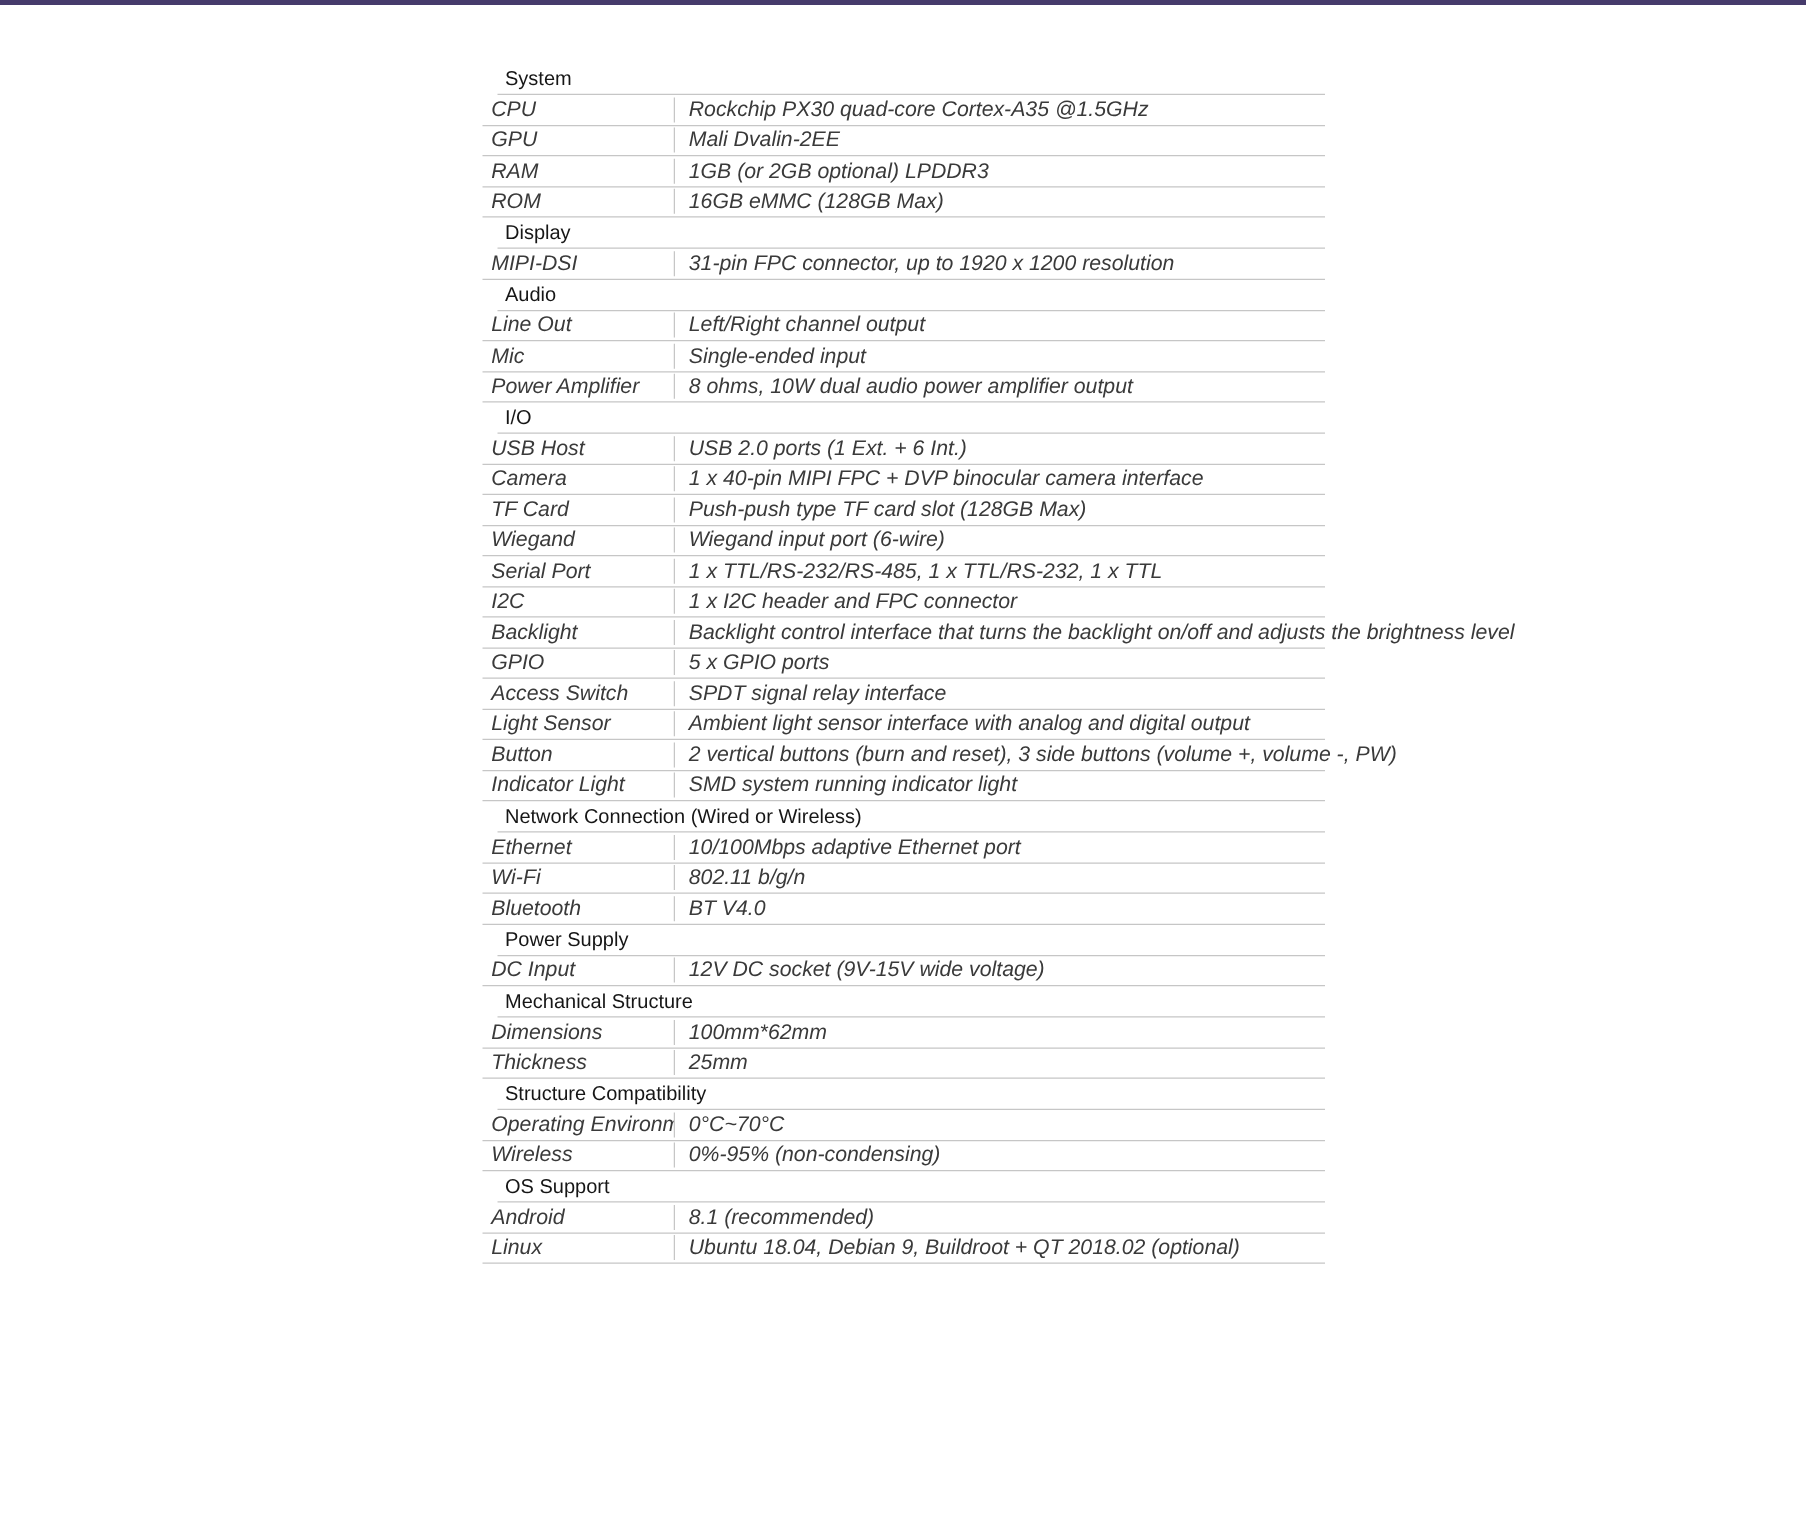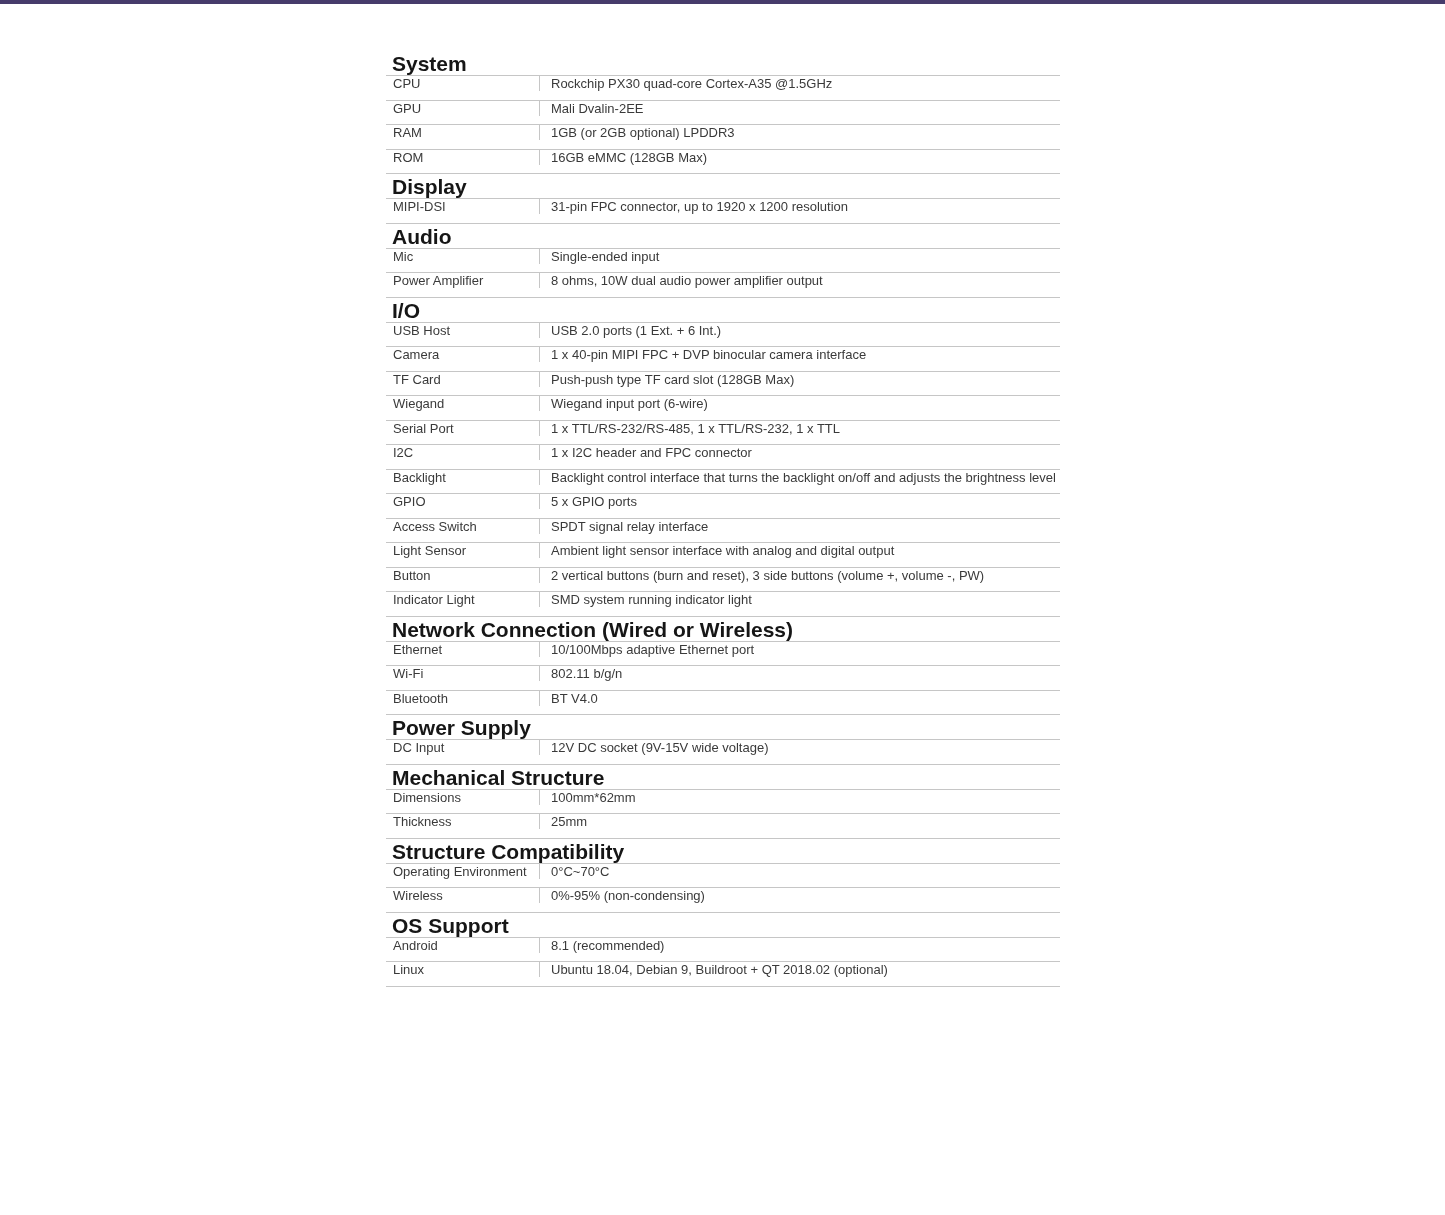--- a/index.html
+++ b/index.html
@@ -18,31 +18,32 @@
     position:absolute;top:0;left:0;
     width:100%;height:4px;
     background:var(--accent);
   }
   .spec{
     position:absolute;left:386px;top:51px;width:674px;
   }
   .sec-header{
     box-sizing:border-box;
     height:25px;line-height:26px;
-    font-size:21px;font-weight:700;color:#161616;
+    font-size:16px;font-weight:400;color:#161616;
     border-bottom:1px solid var(--border);
     padding-left:6px;
     white-space:nowrap;
+    margin-left:12px;
   }
   .row{
     box-sizing:border-box;
-    display:flex;align-items:flex-start;
+    display:flex;align-items:center;
     height:24.5px;
     border-bottom:1px solid var(--border);
-    font-size:13px;color:#3a3a3a;
+    font-size:17px;color:#3a3a3a;font-style:italic;
   }
   .cell-label{
     box-sizing:border-box;
     flex:0 0 154px;width:154px;
     border-right:1px solid var(--border);
     padding-left:7px;
     display:flex;align-items:center;
     white-space:nowrap;overflow:hidden;
   }
   .cell-value{
@@ -88,20 +89,24 @@
   <div class="row">
     <div class="cell-label">MIPI-DSI</div>
     <div class="cell-value">31-pin FPC connector, up to 1920 x 1200 resolution</div>
   </div>
 </div>
   </section>
 
   <section>
     <div class="sec-header">Audio</div>
     <div>
+  <div class="row">
+    <div class="cell-label">Line Out</div>
+    <div class="cell-value">Left/Right channel output</div>
+  </div>
 
   <div class="row">
     <div class="cell-label">Mic</div>
     <div class="cell-value">Single-ended input</div>
   </div>
 
   <div class="row">
     <div class="cell-label">Power Amplifier</div>
     <div class="cell-value">8 ohms, 10W dual audio power amplifier output</div>
   </div>

